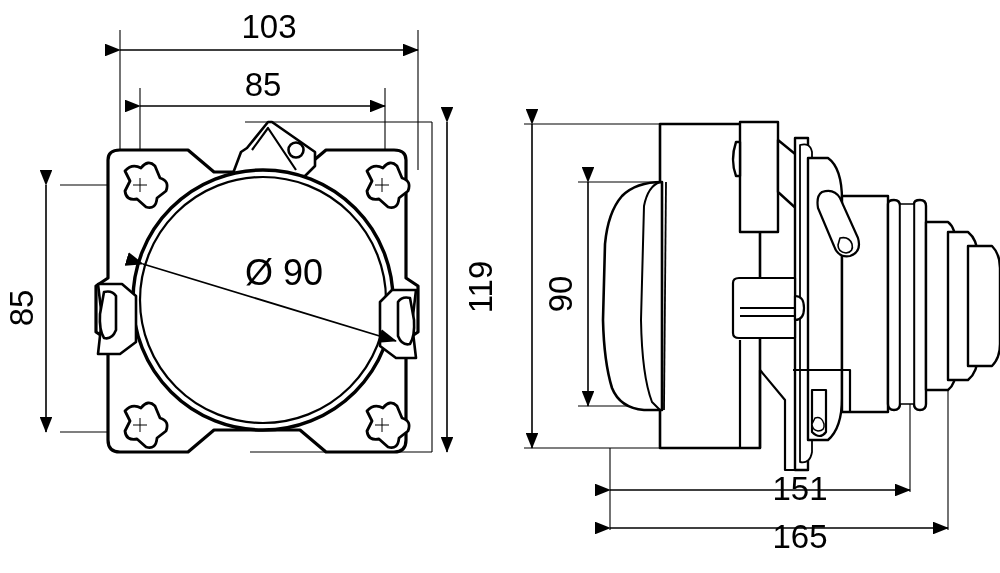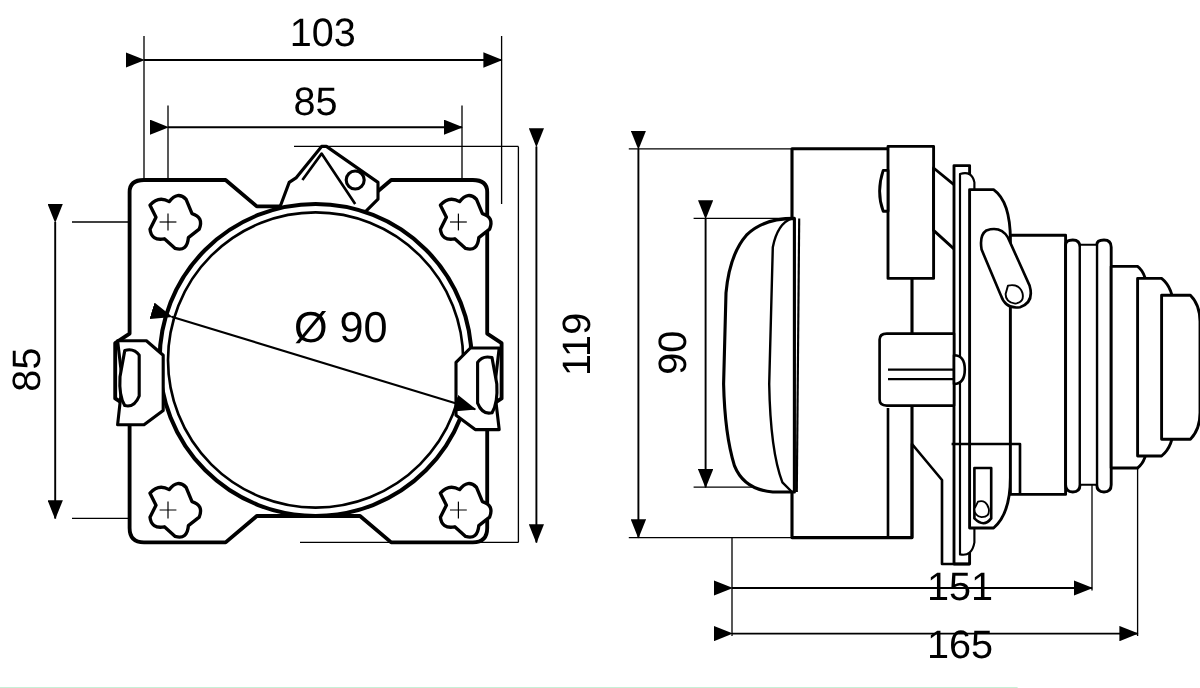--- a/index.html
+++ b/index.html
@@ -1,18 +1,18 @@
 <!DOCTYPE html>
 <html><head>
 <meta charset="utf-8">
 <style>
   html,body{margin:0;padding:0;background:#ffffff;}
   body{width:1000px;height:573px;overflow:hidden;
        font-family:"Liberation Sans", sans-serif;}
-  #stage{position:relative;width:848px;height:573px;background:#22c55e;}
+  #stage{position:relative;width:848px;height:573px;background:#5eead4;}
   svg{display:block;}
   .dimtext{font-family:"Liberation Sans", sans-serif;font-weight:400;fill:#000;}
 </style>
 </head>
 <body>
 
 <div id="stage">
 <svg width="1000" height="573" viewBox="0 0 1000 573" xmlns="http://www.w3.org/2000/svg">
 
   <defs>

